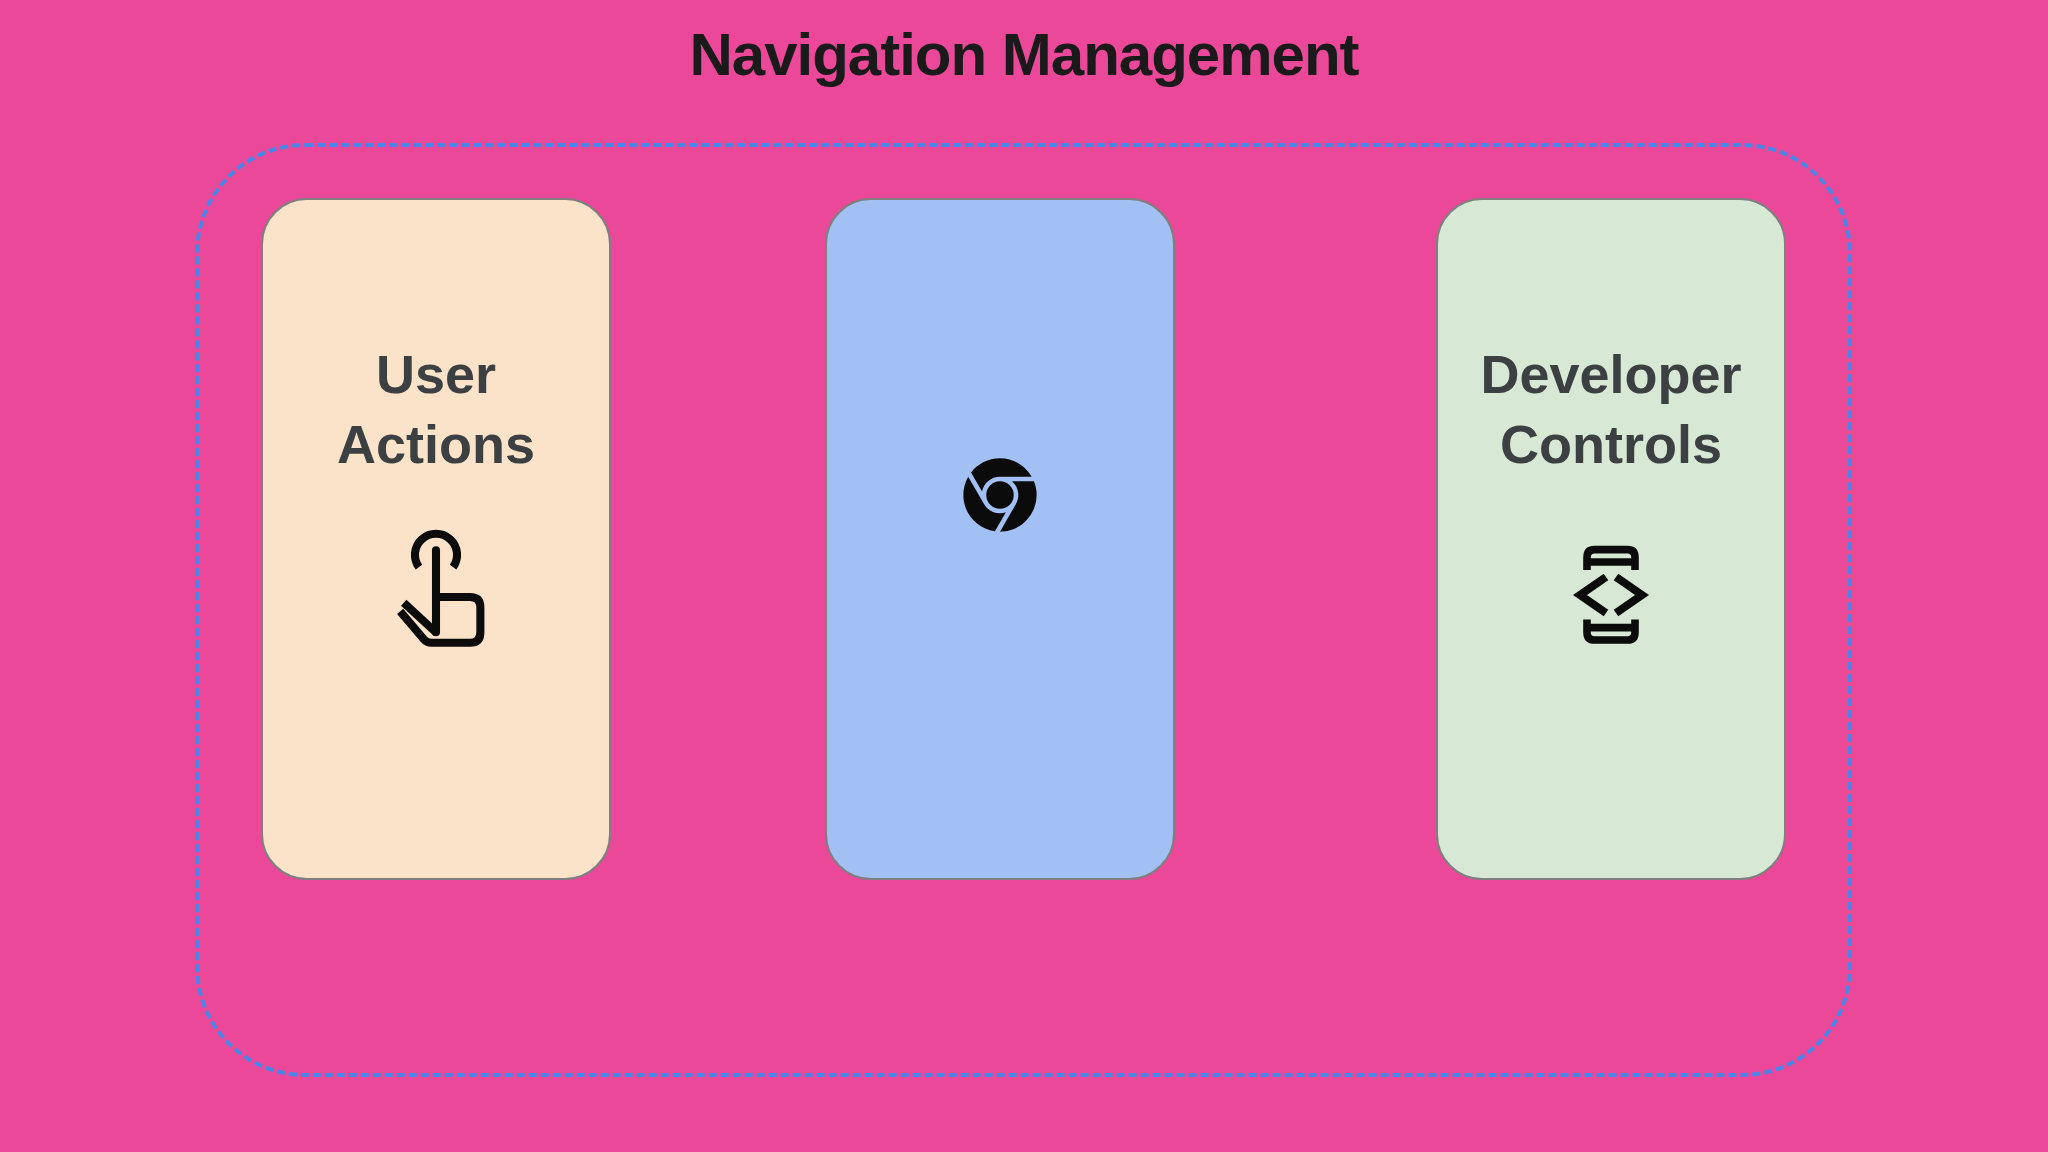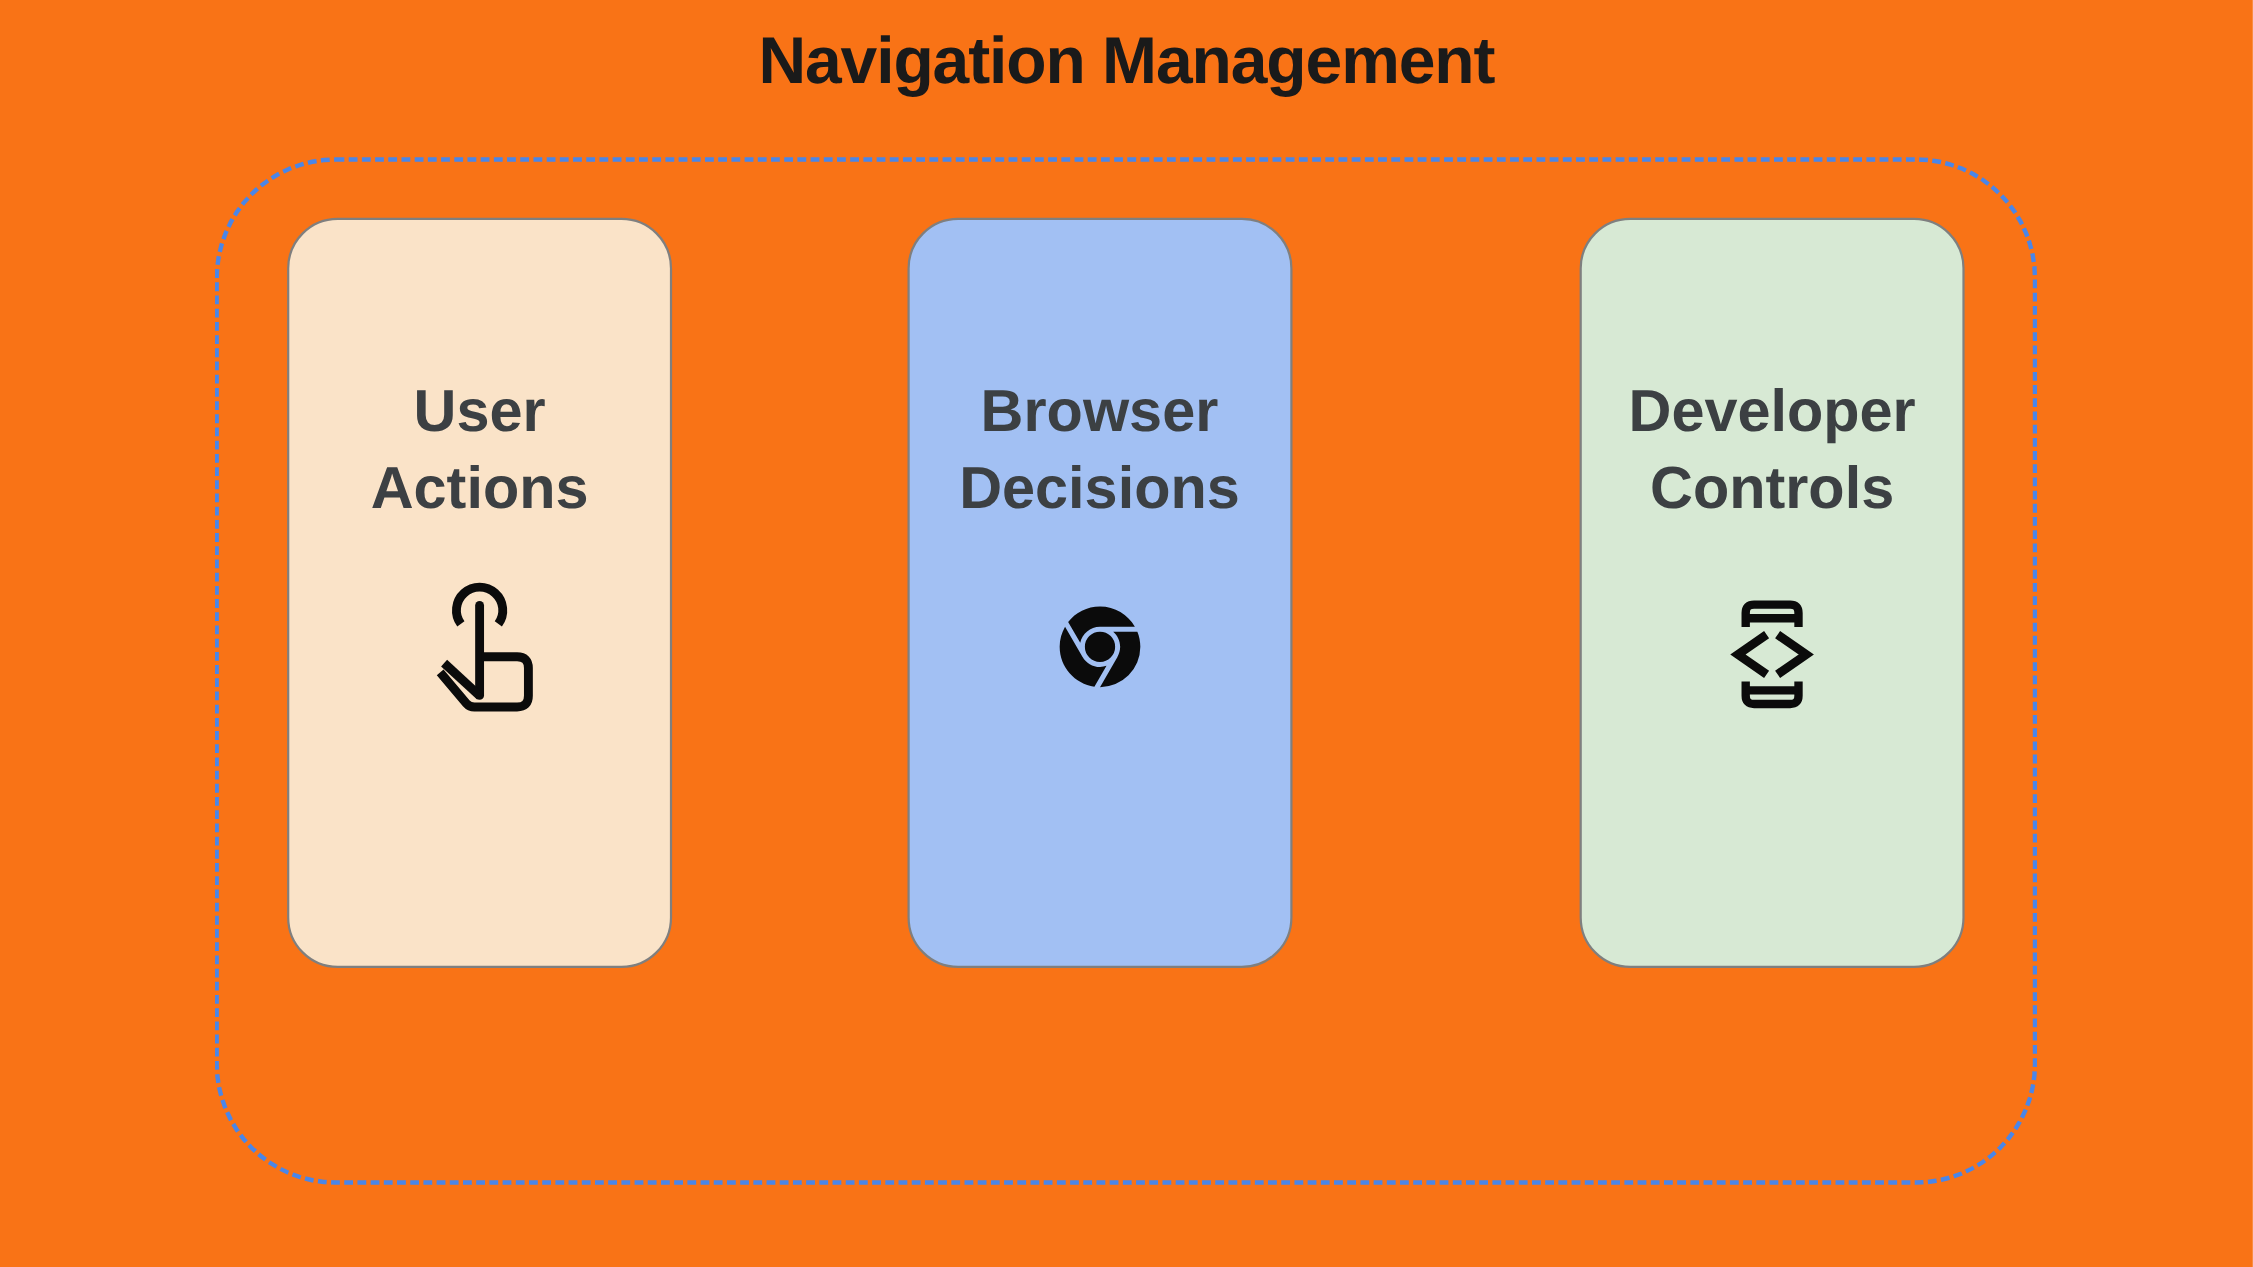--- a/index.html
+++ b/index.html
@@ -5,21 +5,21 @@
   * { margin: 0; padding: 0; box-sizing: border-box; }
   html, body { background: #ffffff; }
   body {
     font-family: "Liberation Sans", sans-serif;
     width: 2048px; height: 1152px;
     overflow: hidden;
   }
   .stage {
     position: relative;
     width: 2048px; height: 1152px;
-    background: #f97316;
+    background: #ec4899;
   }
   .page-title {
     position: absolute;
     top: 20px; left: 0; right: 0;
     text-align: center;
     font-size: 60px;
     font-weight: 700;
     color: #1a1a1a;
     letter-spacing: -1px;
   }
@@ -76,21 +76,20 @@
         <svg width="108" height="121" viewBox="0 0 48 54" fill="none" stroke="currentColor" stroke-width="3.6">
           <path d="M16.4 17.5 A 9.4 9.4 0 1 1 31.6 17.5"></path>
           <path d="M24 10 V 46.5" stroke-linecap="round"></path>
           <path d="M24.2 46.8 L 9.6 33.4"></path>
           <path d="M8 37.2 L 18.6 49.7 Q 19.9 51.2 21.9 51.2 H 39.2 Q 43.8 51.2 43.8 46.6 V 35.4 Q 43.8 30.8 39.2 30.8 H 24.6"></path>
         </svg>
       </div>
     </div>
 
     <div class="card" style="background: rgb(162, 192, 243);">
-      <div class="card-label">Browser Decisions</div>
       <div class="icon-box">
         <svg width="110" height="110" viewBox="0 0 24 24" fill="currentColor" stroke="none">
           <path d="M12,20L15.46,14H15.45C15.79,13.4 16,12.73 16,12C16,10.8 15.46,9.73 14.62,9H19.41C19.79,9.93 20,10.94 20,12A8,8 0 0,1 12,20M4,12C4,10.54 4.39,9.18 5.07,8L8.54,14H8.55C9.24,15.19 10.5,16 12,16C12.45,16 12.88,15.91 13.29,15.77L10.89,19.91C7,19.37 4,16.04 4,12M15,12A3,3 0 0,1 12,15A3,3 0 0,1 9,12A3,3 0 0,1 12,9A3,3 0 0,1 15,12M12,4C14.96,4 17.54,5.61 18.92,8H12C10.06,8 8.45,9.38 8.08,11.21L5.68,7.08C7.14,5.21 9.43,4 12,4Z"></path>
         </svg>
       </div>
     </div>
 
     <div class="card" style="background: rgb(215, 233, 212); margin-left: 48px;">
       <div class="card-label">Developer Controls</div>
       <div class="icon-box">

